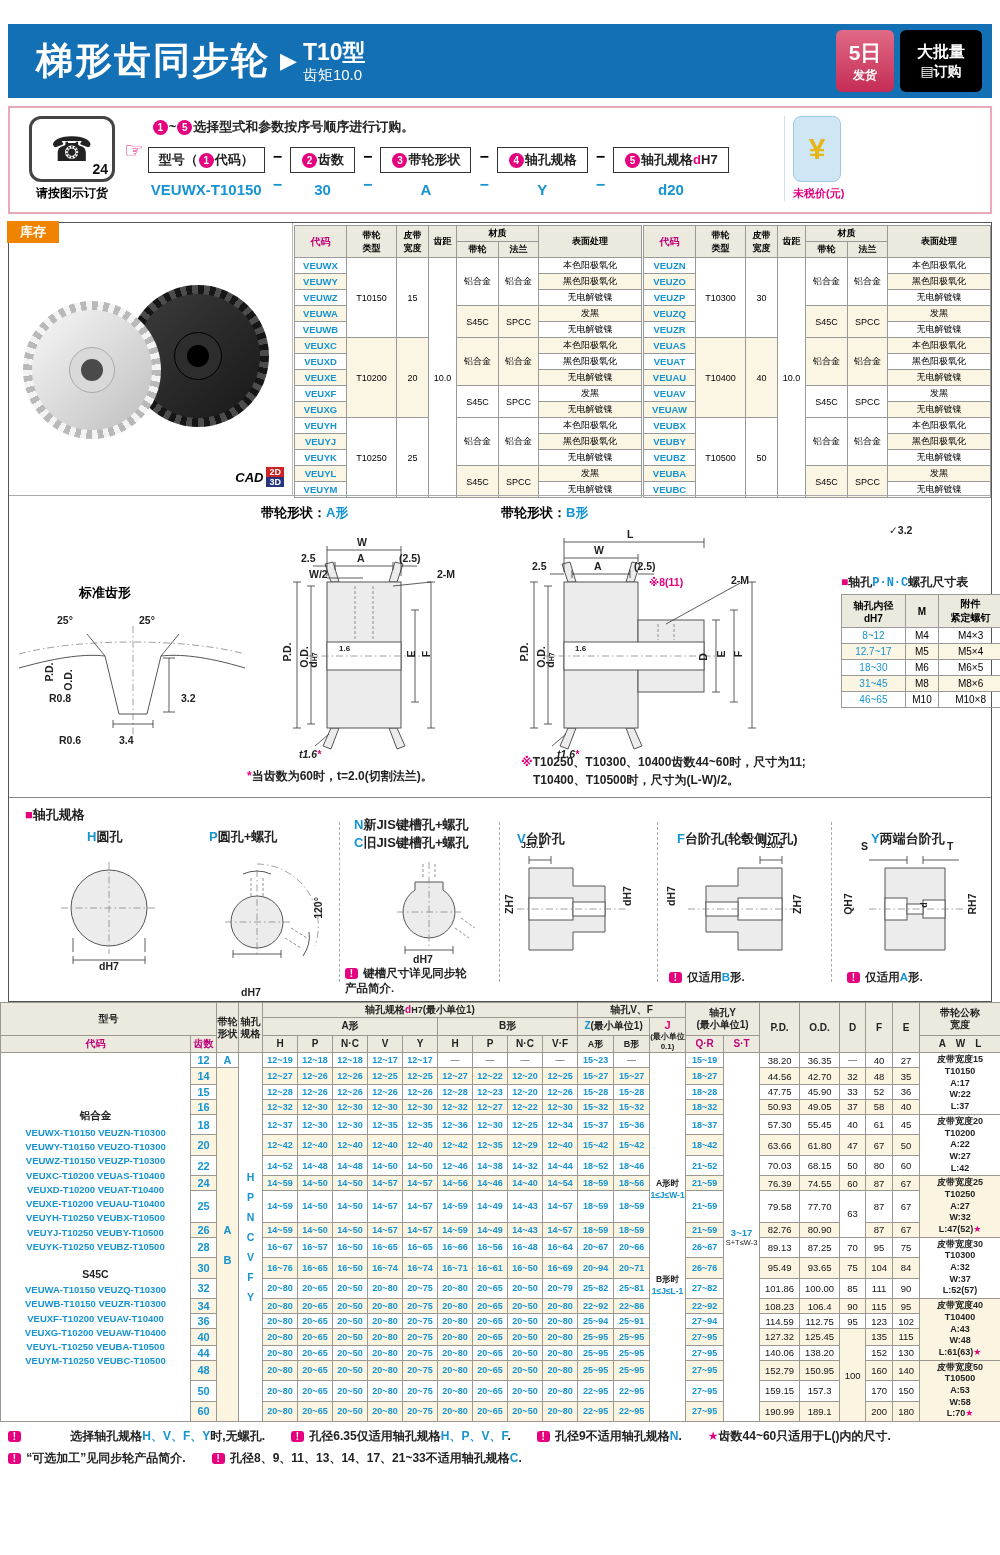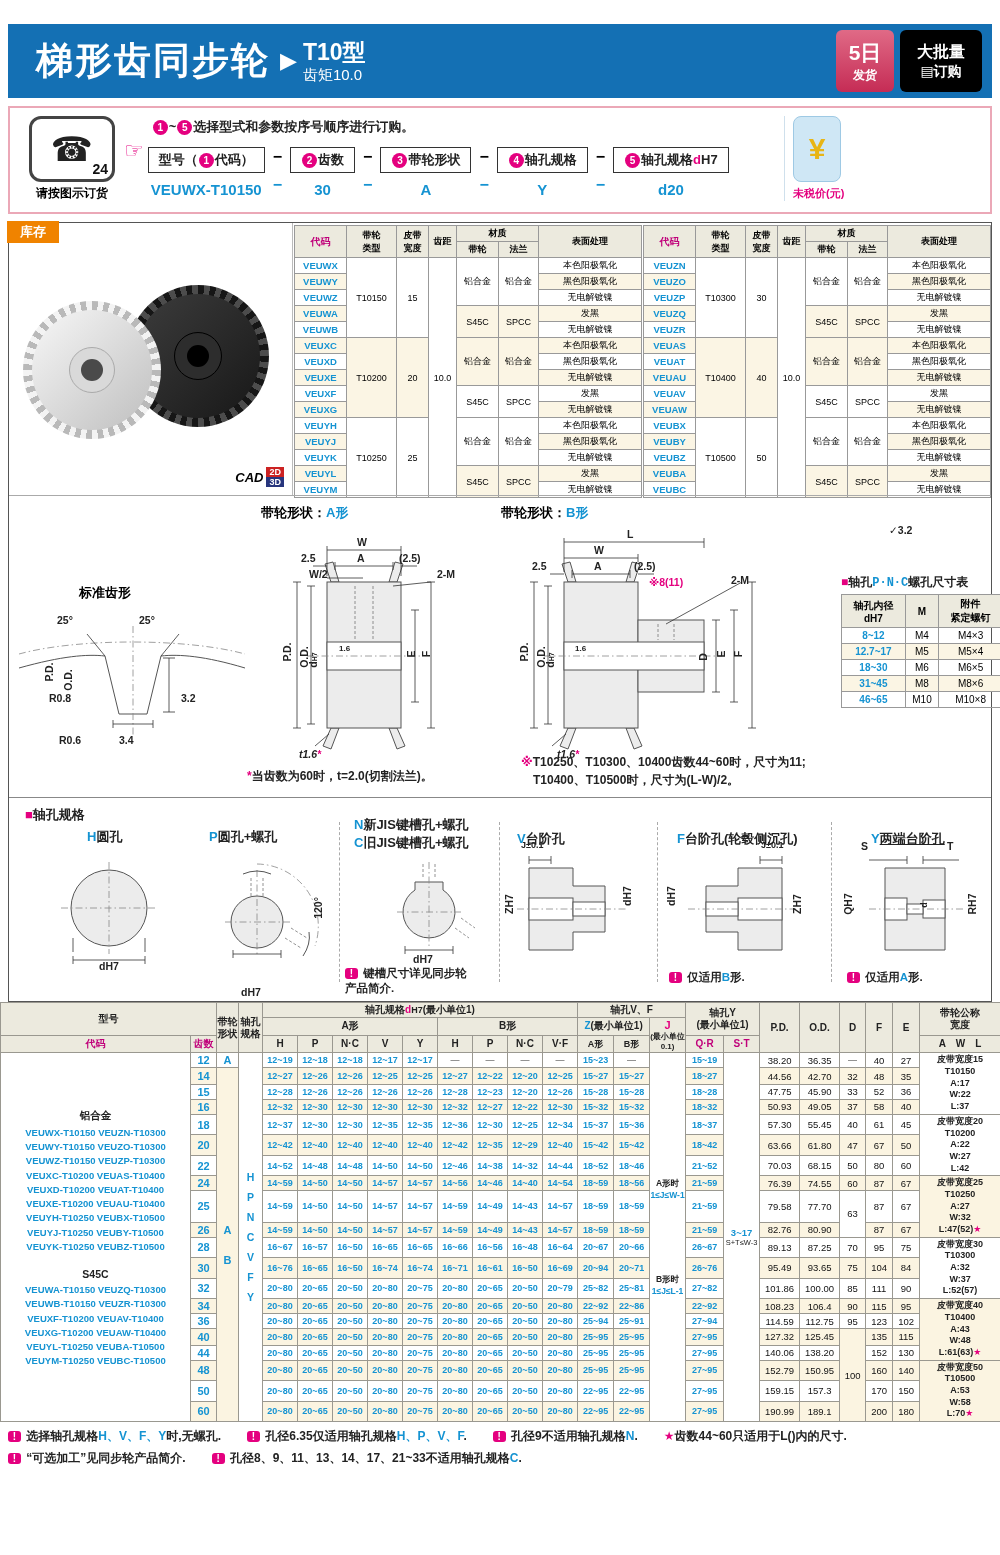--- a/index.html
+++ b/index.html
@@ -83,21 +83,21 @@
 svg .bd{stroke:#555;fill:#ececec;stroke-width:1}
 svg .ctr{stroke:#888;fill:none;stroke-width:0.8;stroke-dasharray:7 3 1.5 3}
 svg .dsh{stroke:#777;fill:none;stroke-width:0.8;stroke-dasharray:3 2}
 svg .dima{stroke:#333;fill:none;stroke-width:0.8}
 
 .pncwrap{position:absolute;left:832px;top:78px;width:162px}
 .pnctitle{font-size:12px;font-weight:bold}
 table.pnc{border-collapse:collapse;width:100%;margin-top:3px}
 table.pnc th,table.pnc td{border:1px solid #999;font-size:10px;text-align:center;padding:2px 1px}
 table.pnc th{background:#eceade;white-space:pre-line;font-size:10px}
-table.pnc td.b{color:#1593d2;font-weight:bold}
+table.pnc td.b{color:#1593d2;font-weight:normal}
 table.pnc tr:nth-child(even) td{background:#fbf5e4}
 .midnote{position:absolute;font-size:12px;font-weight:bold;white-space:pre-line}
 
 .boresec{position:relative;height:204px;border-top:1px solid #888}
 .bsec-title{position:absolute;left:16px;top:8px;font-size:13px;font-weight:bold}
 .btit{position:absolute;font-size:13px;font-weight:bold;white-space:nowrap}
 .bnote{position:absolute;font-size:11.5px;font-weight:bold;white-space:pre-line}
 .inote{display:inline-block;background:#e4007f;color:#fff;border-radius:3px;min-width:13px;text-align:center;font-size:10px;font-weight:bold;padding:0 2px;margin-right:2px}
 .bsep{position:absolute;top:24px;height:160px;border-left:1px dashed #aaa}
 
@@ -658,21 +658,21 @@
       <rect x="64" y="44" width="44" height="22" fill="#fff" stroke="#555"></rect>
       <rect x="32" y="48" width="32" height="14" fill="#fff" stroke="#555"></rect>
       <line class="ctr" x1="14" y1="55" x2="122" y2="55"></line>
       <path class="dima" d="M86,6 L108,6 M86,2 l0,8 M108,2 l0,8"></path>
     </svg>
     <span class="dim" style="left:752px;top:42px;font-size:9px">J±0.1</span>
     <span class="dim rot mag" style="left:652px;top:92px"><span>dH7</span></span>
     <span class="dim rot mag" style="left:778px;top:100px"><span>ZH7</span></span>
     <div class="bnote" style="left:660px;top:172px"><span class="inote" style="white-space: pre-line;">!</span><span class="k" style="white-space: pre-line;"> 仅适用</span><span class="bl" style="white-space: pre-line;">B</span><span class="k" style="white-space: pre-line;">形.</span></div>
 
-    <span class="btit" style="left:862px;top:32px"><span class="bl" style="white-space: pre-line;">Y</span><span class="k" style="white-space: pre-line; text-decoration: underline;">两端台阶孔</span></span>
+    <span class="btit" style="left:862px;top:32px"><span class="bl" style="white-space: pre-line;">Y</span><span class="k" style="white-space: pre-line;">两端台阶孔</span></span>
     <svg style="position:absolute;left:838px;top:56px" width="135" height="110" viewBox="0 0 135 110">
       <path class="bd" d="M38,14 L98,14 L98,96 L38,96 Z"></path>
       <rect x="38" y="44" width="22" height="22" fill="#fff" stroke="#555"></rect>
       <rect x="76" y="46" width="22" height="18" fill="#fff" stroke="#555"></rect>
       <rect x="60" y="50" width="16" height="10" fill="#fff" stroke="#555"></rect>
       <line class="ctr" x1="22" y1="55" x2="118" y2="55"></line>
       <path class="dima" d="M22,6 L60,6 M60,2 l0,8 M76,6 L112,6 M76,2 l0,8"></path>
     </svg>
     <span class="dim" style="left:852px;top:42px">S</span>
     <span class="dim" style="left:938px;top:42px">T</span>
@@ -1233,21 +1233,21 @@
         <td class="n">190.99</td>
         <td class="n">189.1</td>
         <td class="n">200</td>
         <td class="n">180</td>
       </tr>
     </tbody>
 </table>
 
 <div class="foot">
   <div class="frow">
-    <span class="fn"><span class="inote" style="white-space: pre-line;">!</span><span class="k" style="white-space: pre-line;"> 选择轴孔规格</span><span class="bl" style="white-space: pre-line;">H、V、F、Y</span><span class="k" style="white-space: pre-line;">时,无螺孔.</span></span>
+    <span class="fn"><span class="inote" style="white-space: pre-line;">!</span><span class="k" style="white-space: pre-line; margin-left: 44px;"> 选择轴孔规格</span><span class="bl" style="white-space: pre-line;">H、V、F、Y</span><span class="k" style="white-space: pre-line;">时,无螺孔.</span></span>
     <span class="fn"><span class="inote" style="white-space: pre-line;">!</span><span class="k" style="white-space: pre-line;"> 孔径6.35仅适用轴孔规格</span><span class="bl" style="white-space: pre-line;">H、P、V、F</span><span class="k" style="white-space: pre-line;">.</span></span>
     <span class="fn"><span class="inote" style="white-space: pre-line;">!</span><span class="k" style="white-space: pre-line;"> 孔径9不适用轴孔规格</span><span class="bl" style="white-space: pre-line;">N</span><span class="k" style="white-space: pre-line;">.</span></span>
     <span class="fn"><span class="mag" style="white-space: pre-line;">★</span><span class="k" style="white-space: pre-line;">齿数44~60只适用于L()内的尺寸.</span></span>
   </div>
   <div class="frow">
     <span class="fn"><span class="inote" style="white-space: pre-line;">!</span><span class="k" style="white-space: pre-line;"> “可选加工”见同步轮产品简介.</span></span>
     <span class="fn"><span class="inote" style="white-space: pre-line;">!</span><span class="k" style="white-space: pre-line;"> 孔径8、9、11、13、14、17、21~33不适用轴孔规格</span><span class="bl" style="white-space: pre-line;">C</span><span class="k" style="white-space: pre-line;">.</span></span>
   </div>
 </div>
 

